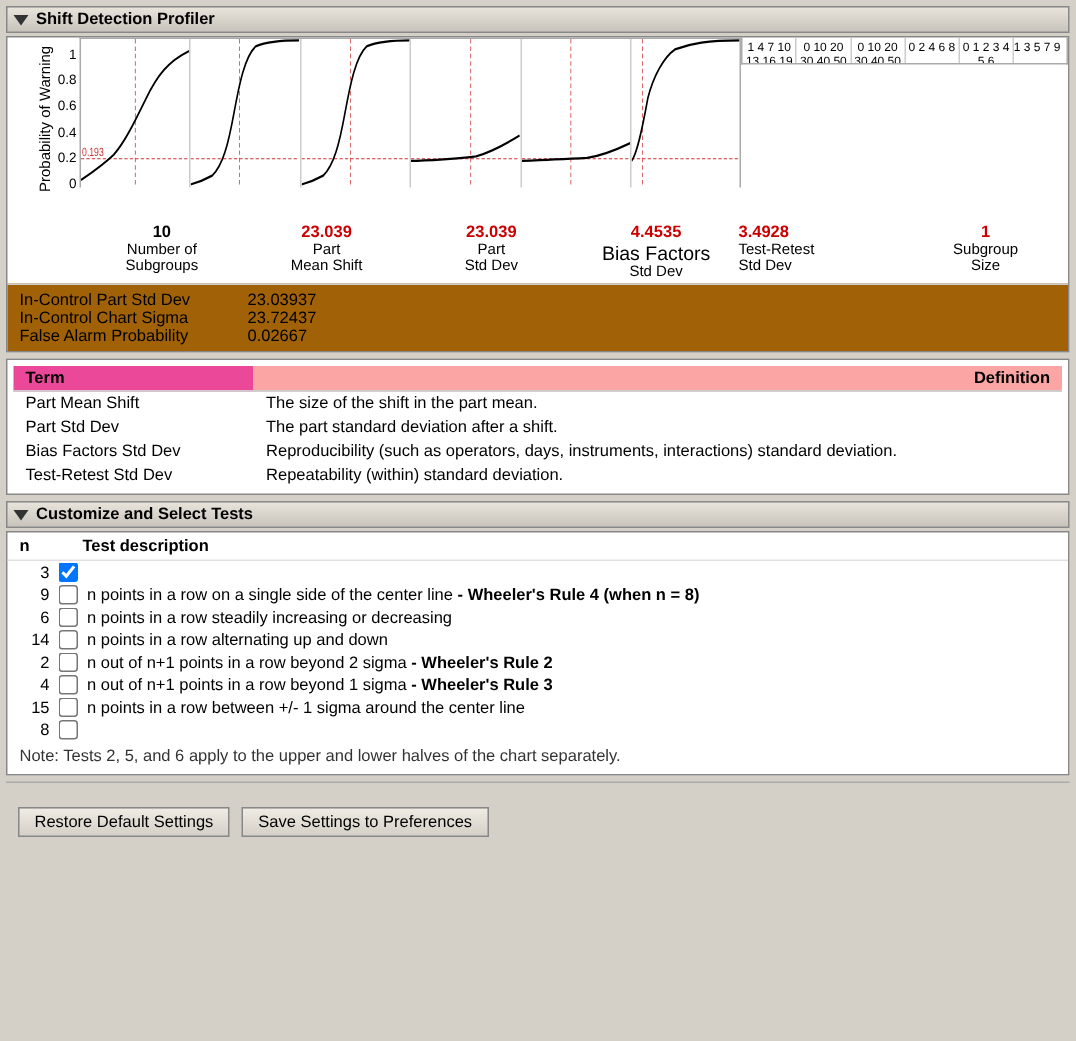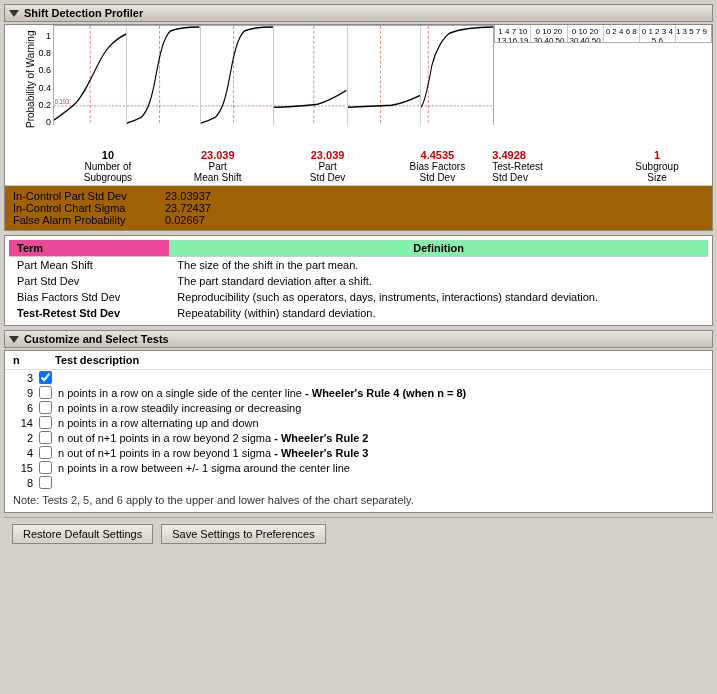--- a/index.html
+++ b/index.html
@@ -90,21 +90,21 @@
     .note-text {
       padding: 4px 8px 6px 8px;
       font-size: 11px;
       color: #333;
     }
 
     
     .footer-area {
       display: flex;
       gap: 8px;
-      padding: 6px 8px;
+      padding: 16px 8px;
       background: #d4d0c8;
       border-top: 1px solid #aaa;
     }
     .footer-btn {
       background: linear-gradient(to bottom, #f0ece4, #d4d0c8);
       border: 1px solid #888;
       padding: 3px 10px;
       font-size: 11px;
       cursor: pointer;
       font-family: Arial, sans-serif;
@@ -220,21 +220,21 @@
           <div style="font-size:10px;">Part</div>
           <div style="font-size:10px;">Mean Shift</div>
         </div>
         <div style="flex:1; text-align:center; padding:2px 0;">
           <div style="color:#cc0000; font-size:11px; font-weight:bold;">23.039</div>
           <div style="font-size:10px;">Part</div>
           <div style="font-size:10px;">Std Dev</div>
         </div>
         <div style="flex:1; text-align:center; padding:2px 0;">
           <div style="color:#cc0000; font-size:11px; font-weight:bold;">4.4535</div>
-          <div style="font-size:10px;">Bias Factors</div>
+          <div style="font-size:13px;">Bias Factors</div>
           <div style="font-size:10px;">Std Dev</div>
         </div>
         <div style="flex:1; text-align:left; padding:2px 0;">
           <div style="color:#cc0000; font-size:11px; font-weight:bold;">3.4928</div>
           <div style="font-size:10px;">Test-Retest</div>
           <div style="font-size:10px;">Std Dev</div>
         </div>
         <div style="flex:1; text-align:center; padding:2px 0;">
           <div style="color:#cc0000; font-size:11px; font-weight:bold;">1</div>
           <div style="font-size:10px;">Subgroup</div>
@@ -258,38 +258,38 @@
       </div>
     </div>
   </div>
 
   <div>
     <div class="legend-section">
       <table style="width:calc(100% - 8px); margin:4px; border-collapse:collapse; font-size:11px;">
         <thead>
           <tr>
             <th style="text-align:left; padding:2px 8px; border-bottom:1px solid #ccc; background:#ec4899; font-weight:bold; min-width:130px;">Term</th>
-            <th style="text-align:center; padding:2px 8px; border-bottom:1px solid #ccc; background:#86efac; font-weight:bold;">Definition</th>
+            <th style="text-align:right; padding:2px 8px; border-bottom:1px solid #ccc; background:#fca5a5; font-weight:bold;">Definition</th>
           </tr>
         </thead>
         <tbody>
           <tr>
             <td style="padding:2px 8px; vertical-align:top;">Part Mean Shift</td>
             <td style="padding:2px 8px;">The size of the shift in the part mean.</td>
           </tr>
           <tr>
             <td style="padding:2px 8px; vertical-align:top;">Part Std Dev</td>
             <td style="padding:2px 8px;">The part standard deviation after a shift.</td>
           </tr>
           <tr>
             <td style="padding:2px 8px; vertical-align:top;">Bias Factors Std Dev</td>
             <td style="padding:2px 8px;">Reproducibility (such as operators, days, instruments, interactions) standard deviation.</td>
           </tr>
           <tr>
-            <td style="padding:2px 8px; vertical-align:top;font-weight:bold;">Test-Retest Std Dev</td>
+            <td style="padding:2px 8px; vertical-align:top;">Test-Retest Std Dev</td>
             <td style="padding:2px 8px;">Repeatability (within) standard deviation.</td>
           </tr>
         </tbody>
       </table>
     </div>
   </div>
 
   <div>
     <div class="section-header">
       <span class="triangle"></span>

